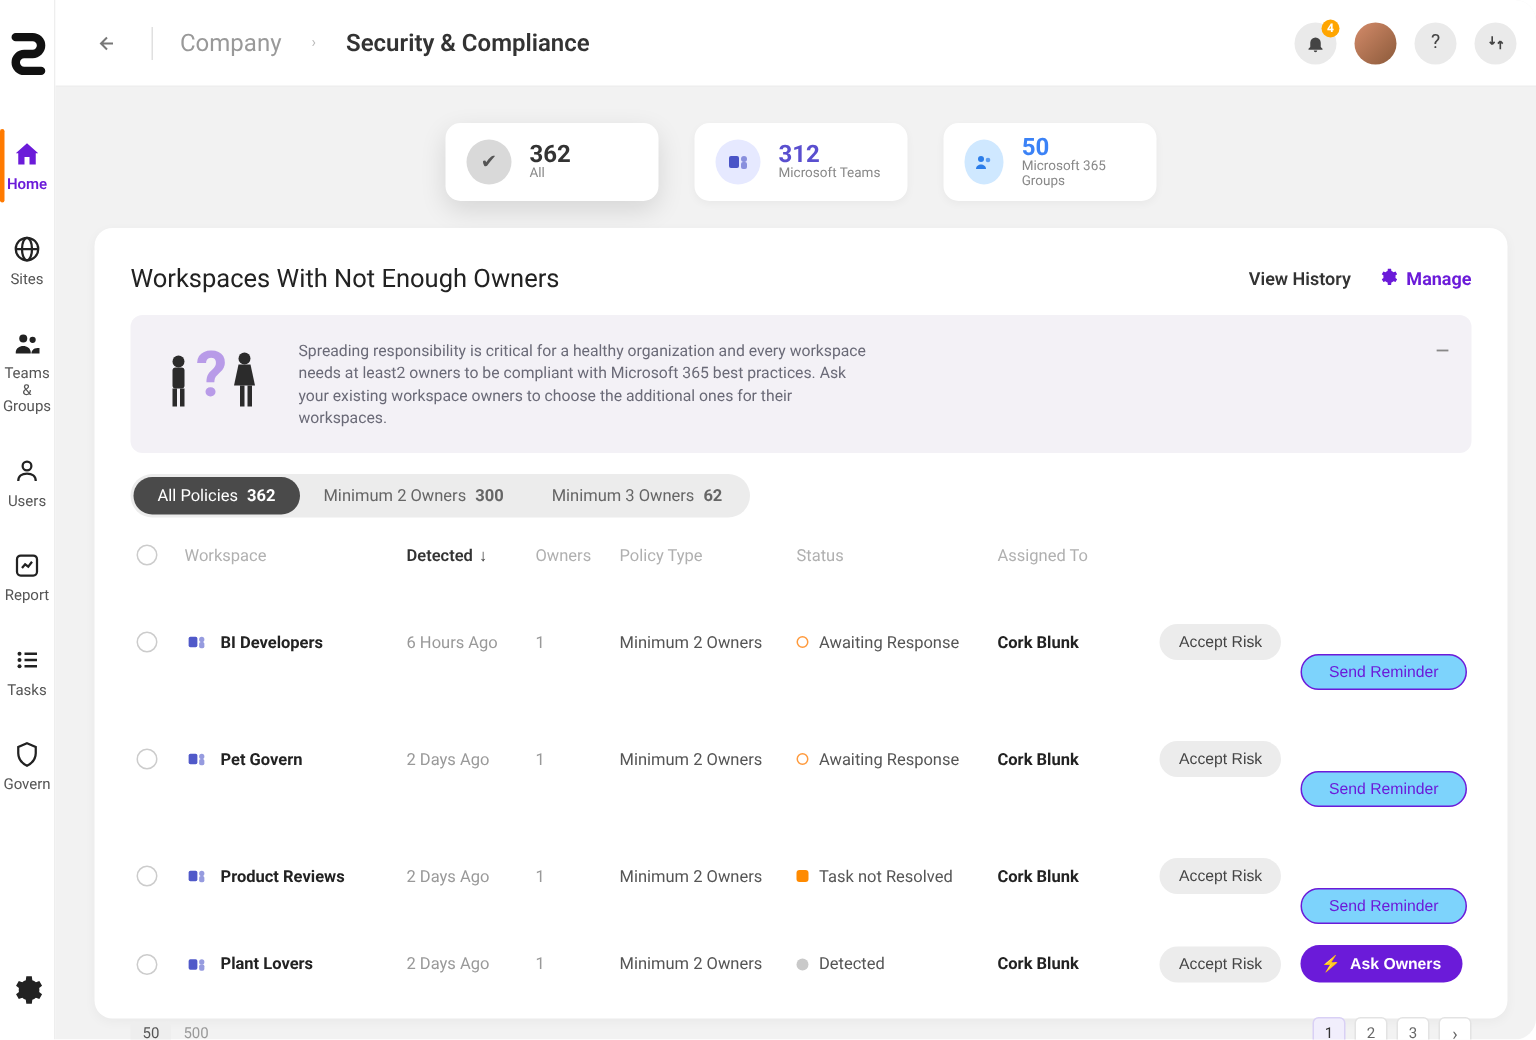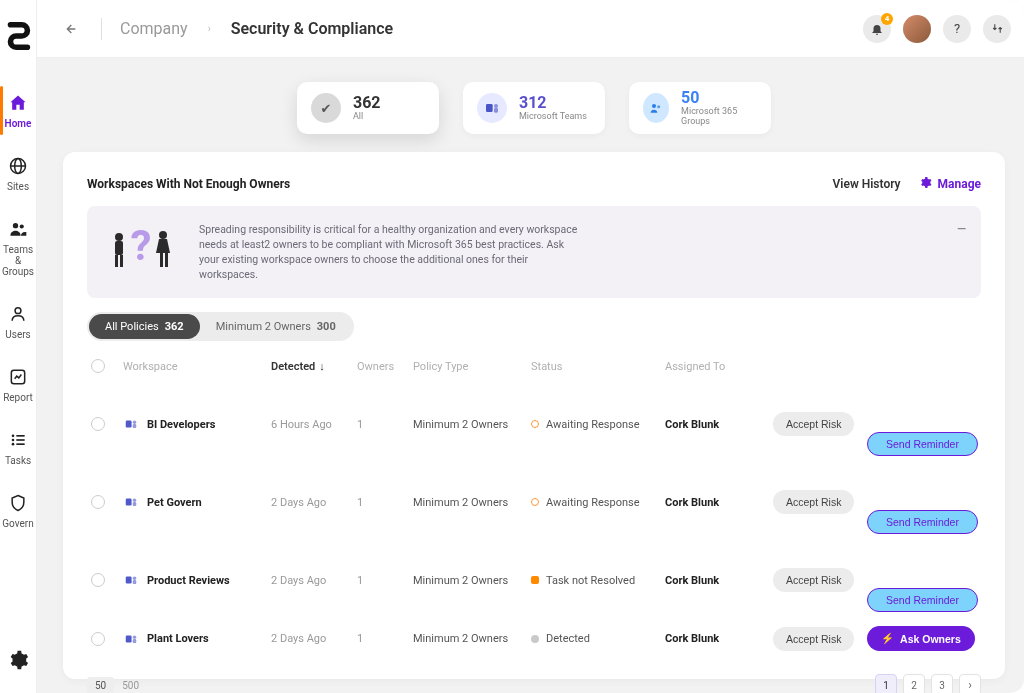--- a/index.html
+++ b/index.html
@@ -56,21 +56,21 @@
   .stat-lbl { font-size:9px; color:#888; }
   .stat-card:nth-child(1) .stat-ic{ background:#d9d9d9; color:#555;}
   .stat-card:nth-child(2) .stat-ic{ background:#e6e9ff; color:#4a54c7;}
   .stat-card:nth-child(2) .stat-val{ color:#5a4fcf;}
   .stat-card:nth-child(3) .stat-ic{ background:#cfe8ff; color:#2b7de9;}
   .stat-card:nth-child(3) .stat-val{ color:#3b82f6;}
 
   
   .panel { background:#fff; margin:0 26px 14px 26px; border-radius:12px; padding:24px 24px 20px 24px; flex:1; display:flex; flex-direction:column; box-shadow:0 2px 8px rgba(0,0,0,.04); min-height:0;}
   .panel-head { display:flex; align-items:center; margin-bottom:14px;}
-  .panel-title { font-size:12px; font-weight:700; color:#222;}
+  .panel-title { font-size:17px; font-weight:400; color:#222;}
   .panel-head .flex{flex:1;}
   .viewhist { font-size:12px; font-weight:600; color:#333; margin-right:18px; cursor:pointer;}
   .manage { font-size:12px; font-weight:700; color:#6b1bd9; cursor:pointer; display:flex; align-items:center; gap:6px;}
 
   .info-band { background:#f3f1f6; border-radius:8px; padding:16px 20px 16px 18px; display:flex; gap:22px; align-items:flex-start; margin-bottom:14px; position:relative;}
   .info-illus { width:72px; height:56px; flex-shrink:0; display:flex; align-items:center; justify-content:center;}
   .info-txt h3 { font-size:13px; font-weight:700; color:#222; margin-bottom:4px;}
   .info-txt p { font-size:10.5px; color:#6a6a77; line-height:15px; max-width:380px;}
   .info-collapse { position:absolute; right:14px; top:14px; color:#888; cursor:pointer; font-size:16px;}
 
@@ -296,20 +296,24 @@
       </div>
 
       <div class="pills">
         <div class="pill active">
           <span>All Policies</span>
           <span class="pcount">362</span>
         </div>
         <div class="pill">
           <span>Minimum 2 Owners</span>
           <span class="pcount">300</span>
+        </div>
+        <div class="pill">
+          <span>Minimum 3 Owners</span>
+          <span class="pcount">62</span>
         </div>
       </div>
 
       <div class="tbl">
         <div class="tbl-head">
           <span class="cbx"></span>
           <span>Workspace</span>
           <span class="th-detected">
               <span>Detected</span>
               <span>↓</span>

